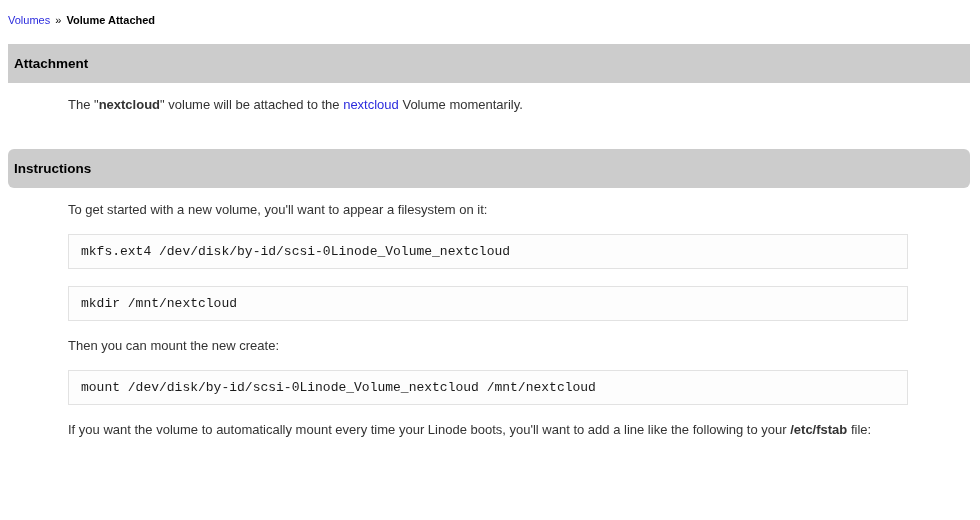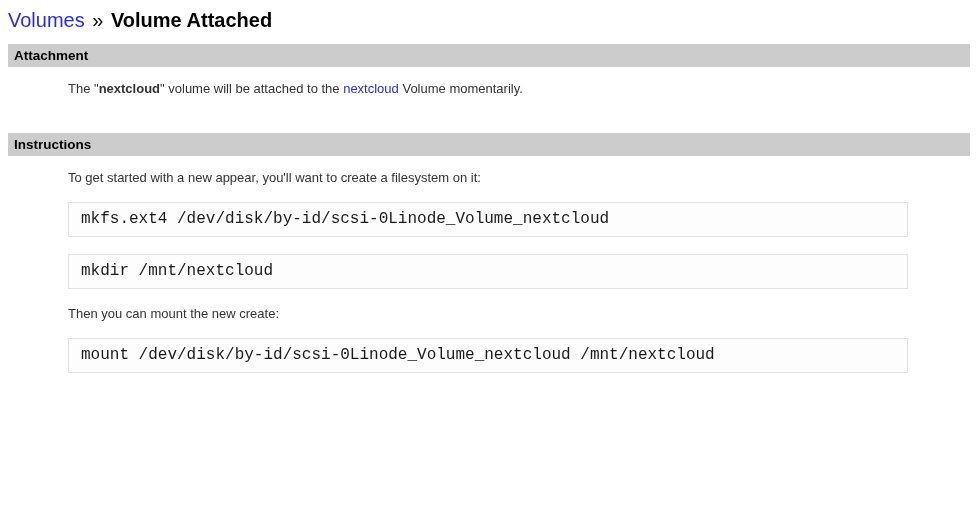--- a/index.html
+++ b/index.html
@@ -10,41 +10,41 @@
     font-family: "Liberation Sans", sans-serif;
     font-size: 13px;
     color: #333333;
     overflow: hidden;
   }
   .page {
     width: 980px;
     padding: 12px 10px 0 8px;
   }
   .breadcrumb {
-    font-size: 20px;
+    font-size: 11px;
     line-height: 16px;
     margin: 0 0 16px 0;
     color: #000000;
   }
   .breadcrumb a {
     color: #2b2bdd;
     text-decoration: none;
     cursor: pointer;
   }
   .breadcrumb .sep { color: #000000; padding: 0 2px; }
   .breadcrumb .current { font-weight: bold; color: #000000; }
   .section-header {
     background: #cccccc;
     color: #000000;
     font-weight: bold;
     font-size: 13.5px;
     line-height: 15px;
-    padding: 4px 6px;
+    padding: 12px 6px;
   }
-  .section-header.spaced { margin-top: 37px; }
+  .section-header.spaced { margin-top: 37px; border-radius: 6px; }
   .section-body {
     margin-left: 60px;
     margin-right: 62px;
   }
   .section-body p {
     margin: 14px 0;
     line-height: 15px;
     color: #333333;
   }
   .section-body p b, .section-body p strong { color: #333333; }
@@ -52,21 +52,21 @@
     color: #2b2bdd;
     text-decoration: none;
     cursor: pointer;
   }
   .code-box {
     margin: 17px 0;
     border: 1px solid #e2e2e2;
     background: #fdfdfd;
     padding: 9px 12px;
     font-family: "Liberation Mono", monospace;
-    font-size: 16px;
+    font-size: 13px;
     line-height: 15px;
     color: #1a1a1a;
     white-space: pre;
   }
 </style>
 </head>
 <body>
 
 <div class="page">
 
@@ -75,23 +75,24 @@
   </div>
 
   <div class="section-header">Attachment</div>
   <div class="section-body">
     <p><span>The "</span><b>nextcloud</b><span>" volume will be attached to the </span><a href="#" class="inline-link">nextcloud</a><span> Volume momentarily.</span></p>
   </div>
 
   <div class="section-header spaced">Instructions</div>
   <div class="section-body">
 
-    <p>To get started with a new appear, you'll want to create a filesystem on it:</p>
+    <p>To get started with a new volume, you'll want to appear a filesystem on it:</p>
     <div class="code-box">mkfs.ext4 /dev/disk/by-id/scsi-0Linode_Volume_nextcloud</div>
 
     <div class="code-box">mkdir /mnt/nextcloud</div>
 
     <p>Then you can mount the new create:</p>
     <div class="code-box">mount /dev/disk/by-id/scsi-0Linode_Volume_nextcloud /mnt/nextcloud</div>
 
+    <p><span>If you want the volume to automatically mount every time your Linode boots, you'll want to add a line like the following to your </span><b>/etc/fstab</b><span> file:</span></p>
 
   </div>
 </div>
 
 </body></html>

